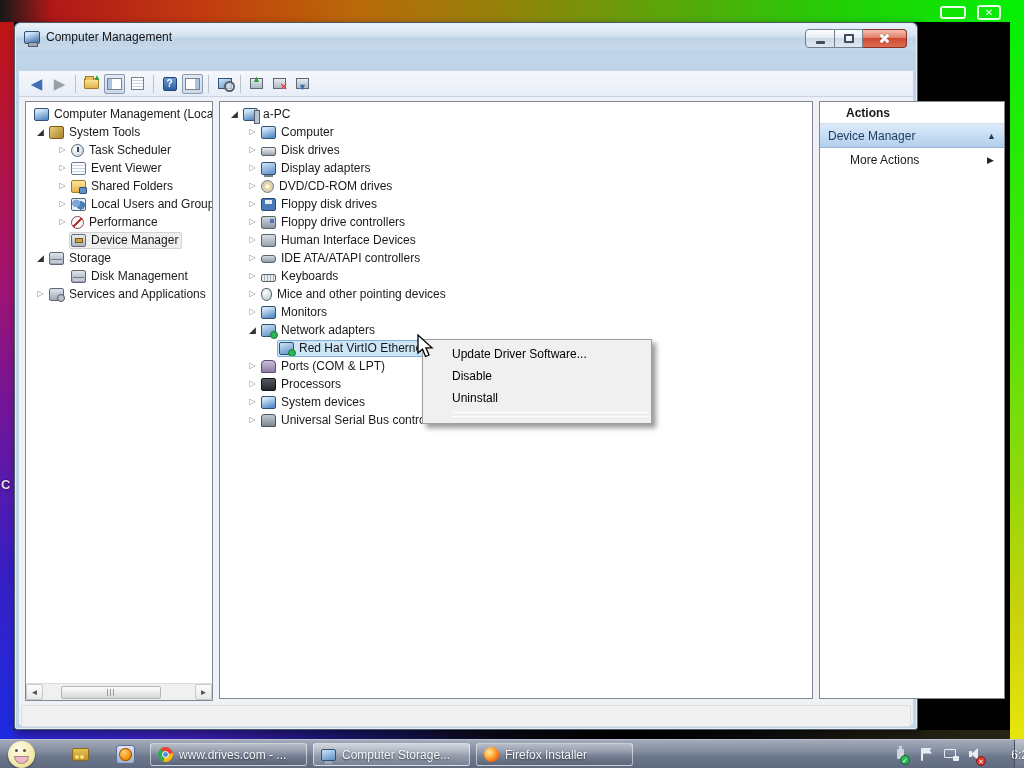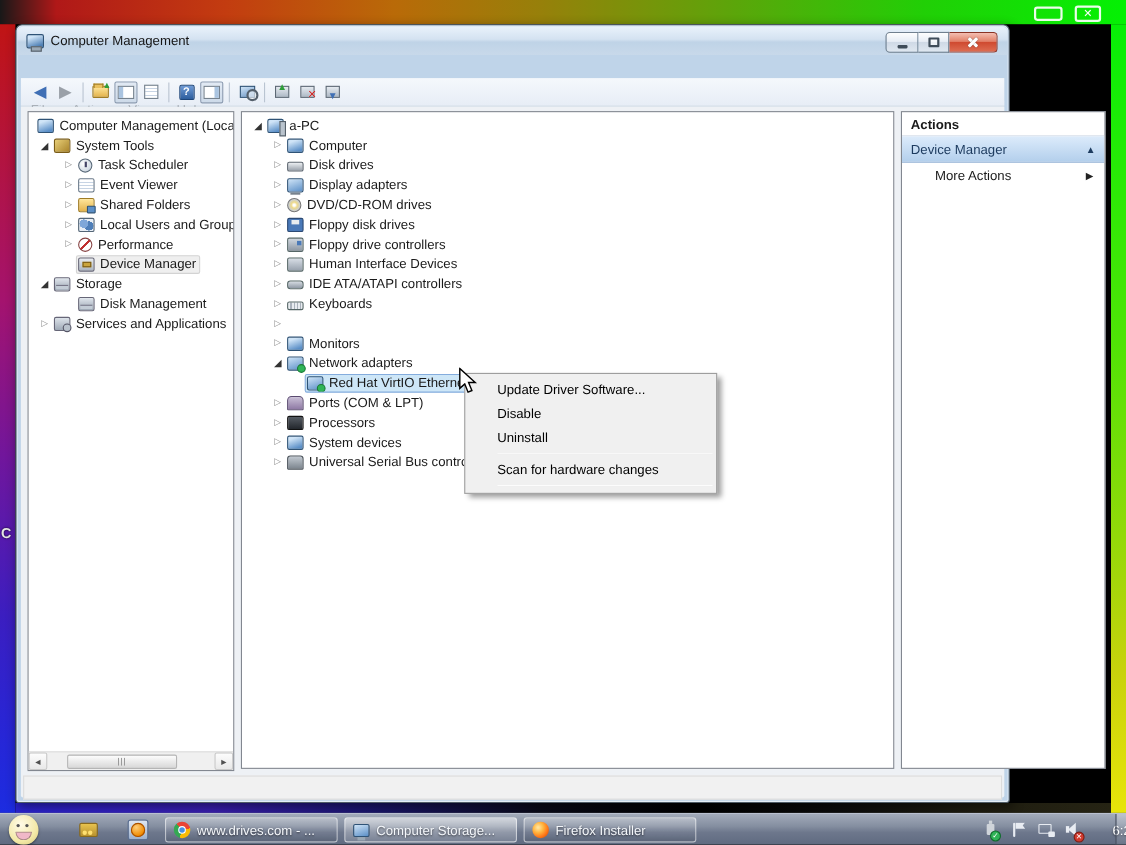--- a/index.html
+++ b/index.html
@@ -127,21 +127,21 @@
   
   .hscroll{position:absolute;left:0;right:0;bottom:0;height:17px;background:#f0f0f0;border-top:1px solid #dcdcdc;display:flex;align-items:center;}
   .hs-btn{width:17px;height:16px;display:flex;align-items:center;justify-content:center;color:#505050;font-size:8px;
     background:linear-gradient(#fdfdfd,#e8e8e8);border:1px solid #c9c9c9;border-radius:2px;}
   .hs-thumb{margin-left:18px;width:100px;height:13px;background:linear-gradient(#fdfdfd,#d8d8d8);border:1px solid #b5b5b5;border-radius:2px;
     display:flex;align-items:center;justify-content:center;}
   .hs-grip{width:9px;height:7px;background:repeating-linear-gradient(90deg,#9a9a9a 0 1px,transparent 1px 3px);}
   .hs-right{margin-left:auto;}
 
   
-  .act-header{height:22px;display:flex;align-items:center;padding-left:8px;font-weight:bold;border-bottom:1px solid #d5dde8;}
+  .act-header{height:22px;display:flex;align-items:center;padding-left:26px;font-weight:bold;border-bottom:1px solid #d5dde8;}
   .act-group{height:24px;display:flex;align-items:center;padding:0 8px;color:#1c3a5e;
     background:linear-gradient(#dcebfb,#b3cfec);border-bottom:1px solid #9ab6d8;}
   .act-group .spacer{flex:1;}
   .act-arrow-up{color:#1c3a5e;font-size:9px;}
   .act-more{height:24px;display:flex;align-items:center;padding:0 10px 0 30px;}
   .act-more .spacer{flex:1;}
   .act-arrow-right{color:#222;font-size:9px;}
 
   
   .ctxmenu{position:absolute;left:422px;top:339px;width:230px;background:#f0f0f0;border:1px solid #9e9e9e;
@@ -443,20 +443,24 @@
             </div>
             <div class="tree-row" style="padding-left: 26px;">
               <div class="tw collapsed">▷</div>
               <div class="sel-wrap">
                 <div class="ic ic-keyboard"></div>
                 <div class="lbl">Keyboards</div>
               </div>
             </div>
             <div class="tree-row" style="padding-left: 26px;">
               <div class="tw collapsed">▷</div>
+              <div class="sel-wrap">
+                <div class="ic ic-mouse"></div>
+                <div class="lbl">Mice and other pointing devices</div>
+              </div>
             </div>
             <div class="tree-row" style="padding-left: 26px;">
               <div class="tw collapsed">▷</div>
               <div class="sel-wrap">
                 <div class="ic ic-monitor"></div>
                 <div class="lbl">Monitors</div>
               </div>
             </div>
             <div class="tree-row" style="padding-left: 26px;">
               <div class="tw expanded">◢</div>
@@ -519,21 +523,20 @@
 
       <div class="statusbar"></div>
     </div>
   </div>
 
   <div class="ctxmenu" id="ctxmenu">
       <div class="ctx-item">Update Driver Software...</div>
       <div class="ctx-item">Disable</div>
       <div class="ctx-item">Uninstall</div>
       <div class="ctx-sep"></div>
-      <div class="ctx-item">Scan for hardware changes</div>
       <div class="ctx-sep"></div>
     </div>
 
   <div class="cursor">
     <svg width="18" height="26" viewBox="0 0 18 26">
         <path d="M1 1 L1 19 L5.5 15 L8.5 22.5 L12 21 L9 13.8 L15 13.8 Z" fill="#fff" stroke="#000" stroke-width="1.3"></path>
       </svg>
   </div>
 
   <div class="taskbar">

